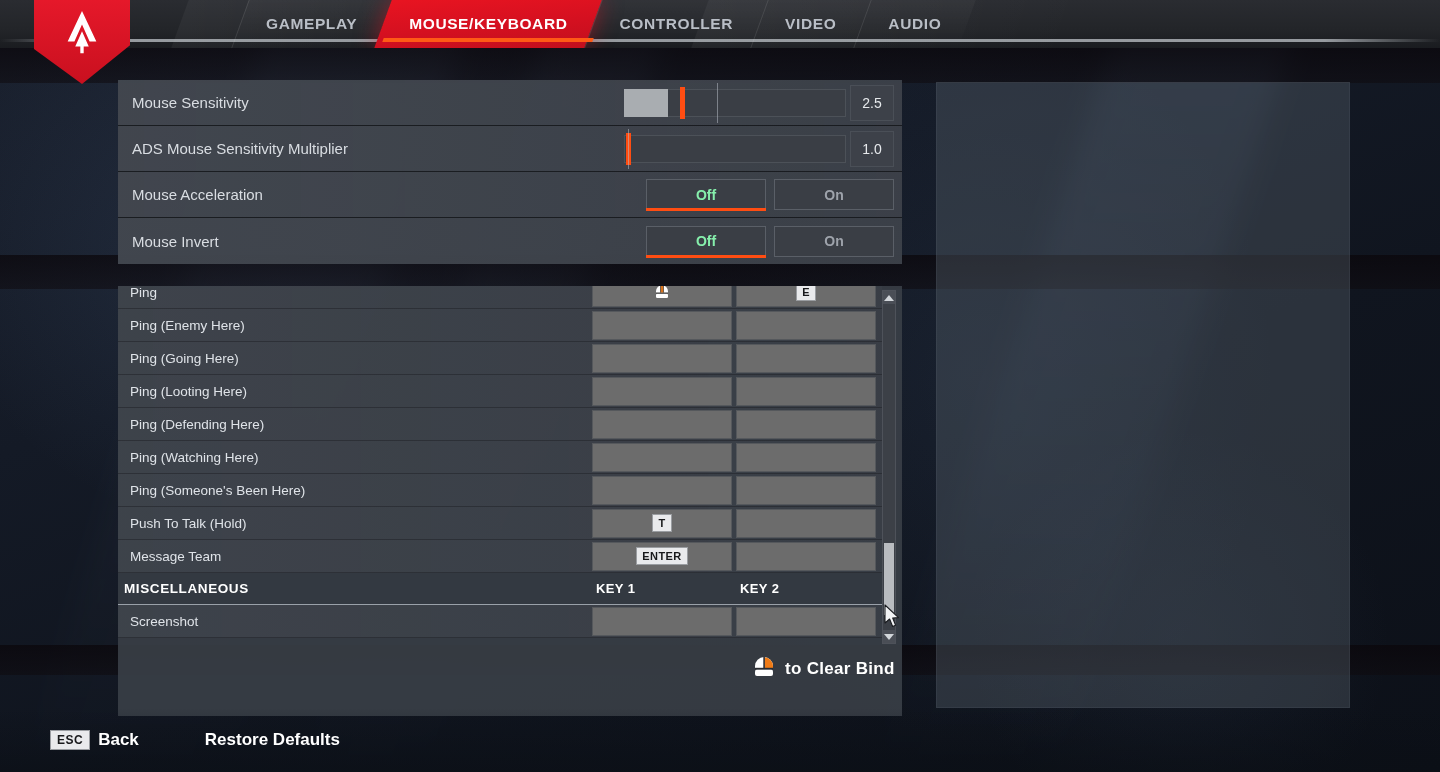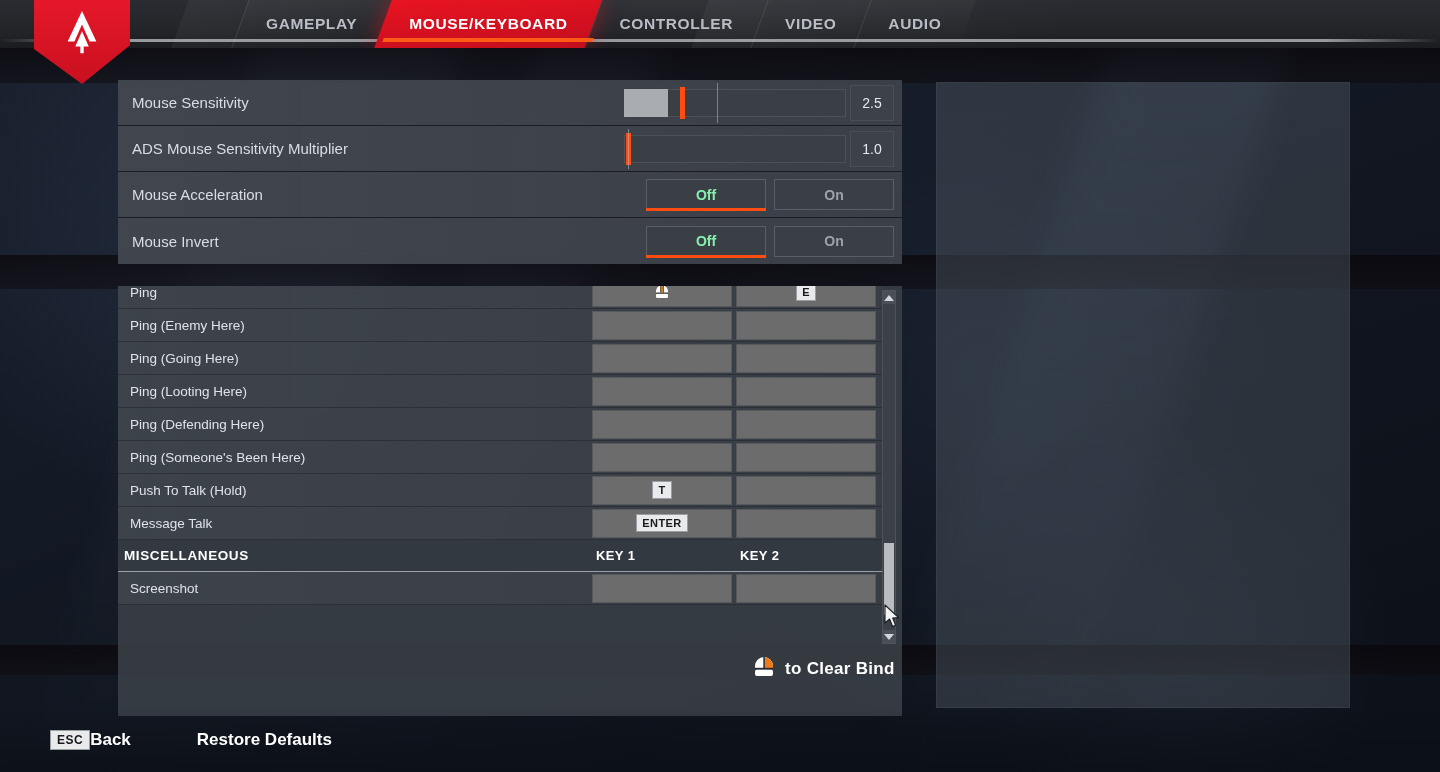--- a/index.html
+++ b/index.html
@@ -383,20 +383,21 @@
     bottom: 0;
     height: 64px;
     display: flex;
     align-items: center;
     z-index: 3;
     background: linear-gradient(180deg, rgba(14,18,26,0.0), rgba(10,14,20,0.55));
   }
   .bb-item {
     display: flex;
     align-items: center;
+    gap: 8px;
     color: #ffffff;
     font-size: 17px;
     font-weight: bold;
     cursor: pointer;
   }
   .bb-esc {
     background: #e9eaec;
     color: #18191b;
     font-size: 12px;
     font-weight: bold;
@@ -543,33 +544,38 @@
           <span class="kbrow-label">Ping (Looting Here)</span>
           <div class="kbcell"></div>
           <div class="kbcell"></div>
         </div>
         <div class="kbrow">
           <span class="kbrow-label">Ping (Defending Here)</span>
           <div class="kbcell"></div>
           <div class="kbcell"></div>
         </div>
         <div class="kbrow">
+          <span class="kbrow-label">Ping (Watching Here)</span>
+          <div class="kbcell"></div>
+          <div class="kbcell"></div>
+        </div>
+        <div class="kbrow">
           <span class="kbrow-label">Ping (Someone's Been Here)</span>
           <div class="kbcell"></div>
           <div class="kbcell"></div>
         </div>
         <div class="kbrow">
           <span class="kbrow-label">Push To Talk (Hold)</span>
           <div class="kbcell">
             <span class="keycap">T</span>
           </div>
           <div class="kbcell"></div>
         </div>
         <div class="kbrow">
-          <span class="kbrow-label">Message Talk</span>
+          <span class="kbrow-label">Message Team</span>
           <div class="kbcell">
             <span class="keycap">ENTER</span>
           </div>
           <div class="kbcell"></div>
         </div>
         <div class="kb-section">
           <span class="kb-section-title">MISCELLANEOUS</span>
           <span class="kb-col-head">KEY 1</span>
           <span class="kb-col-head">KEY 2</span>
         </div>

